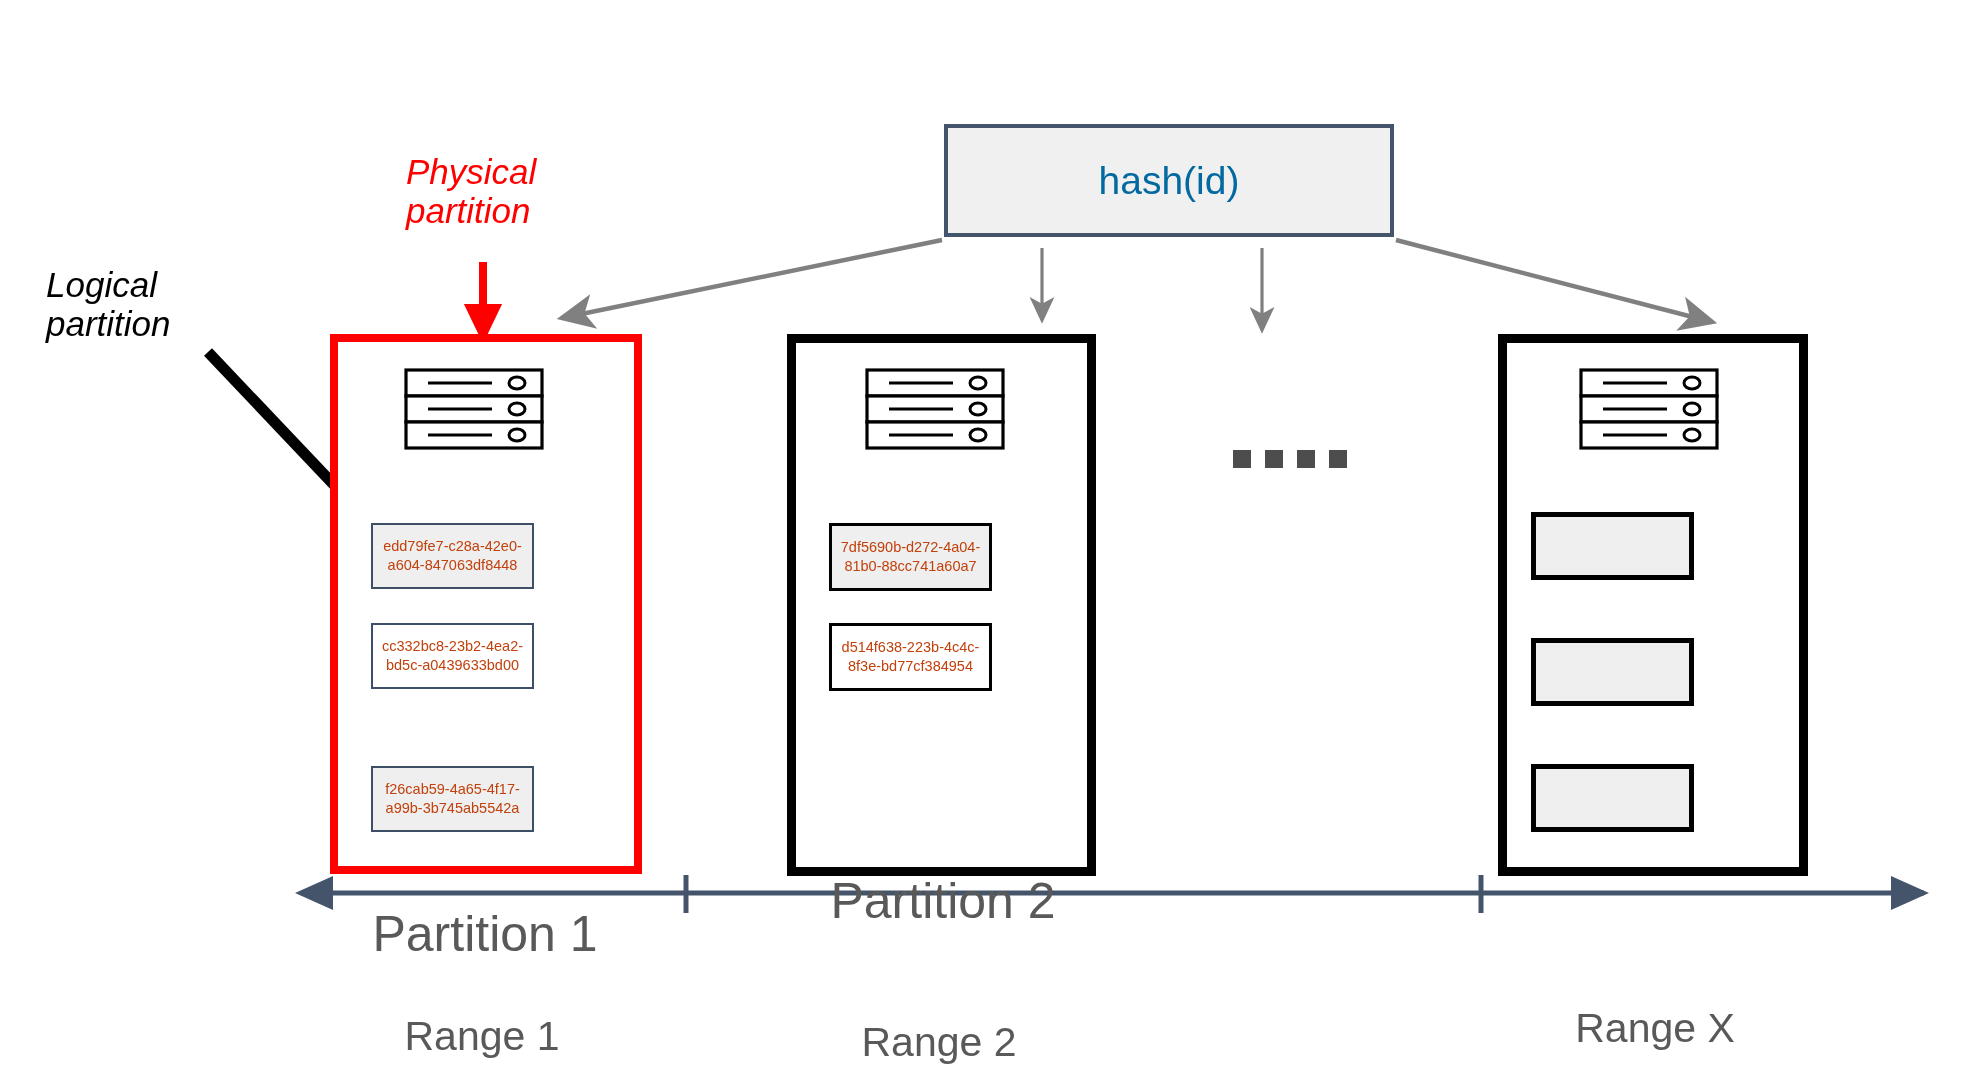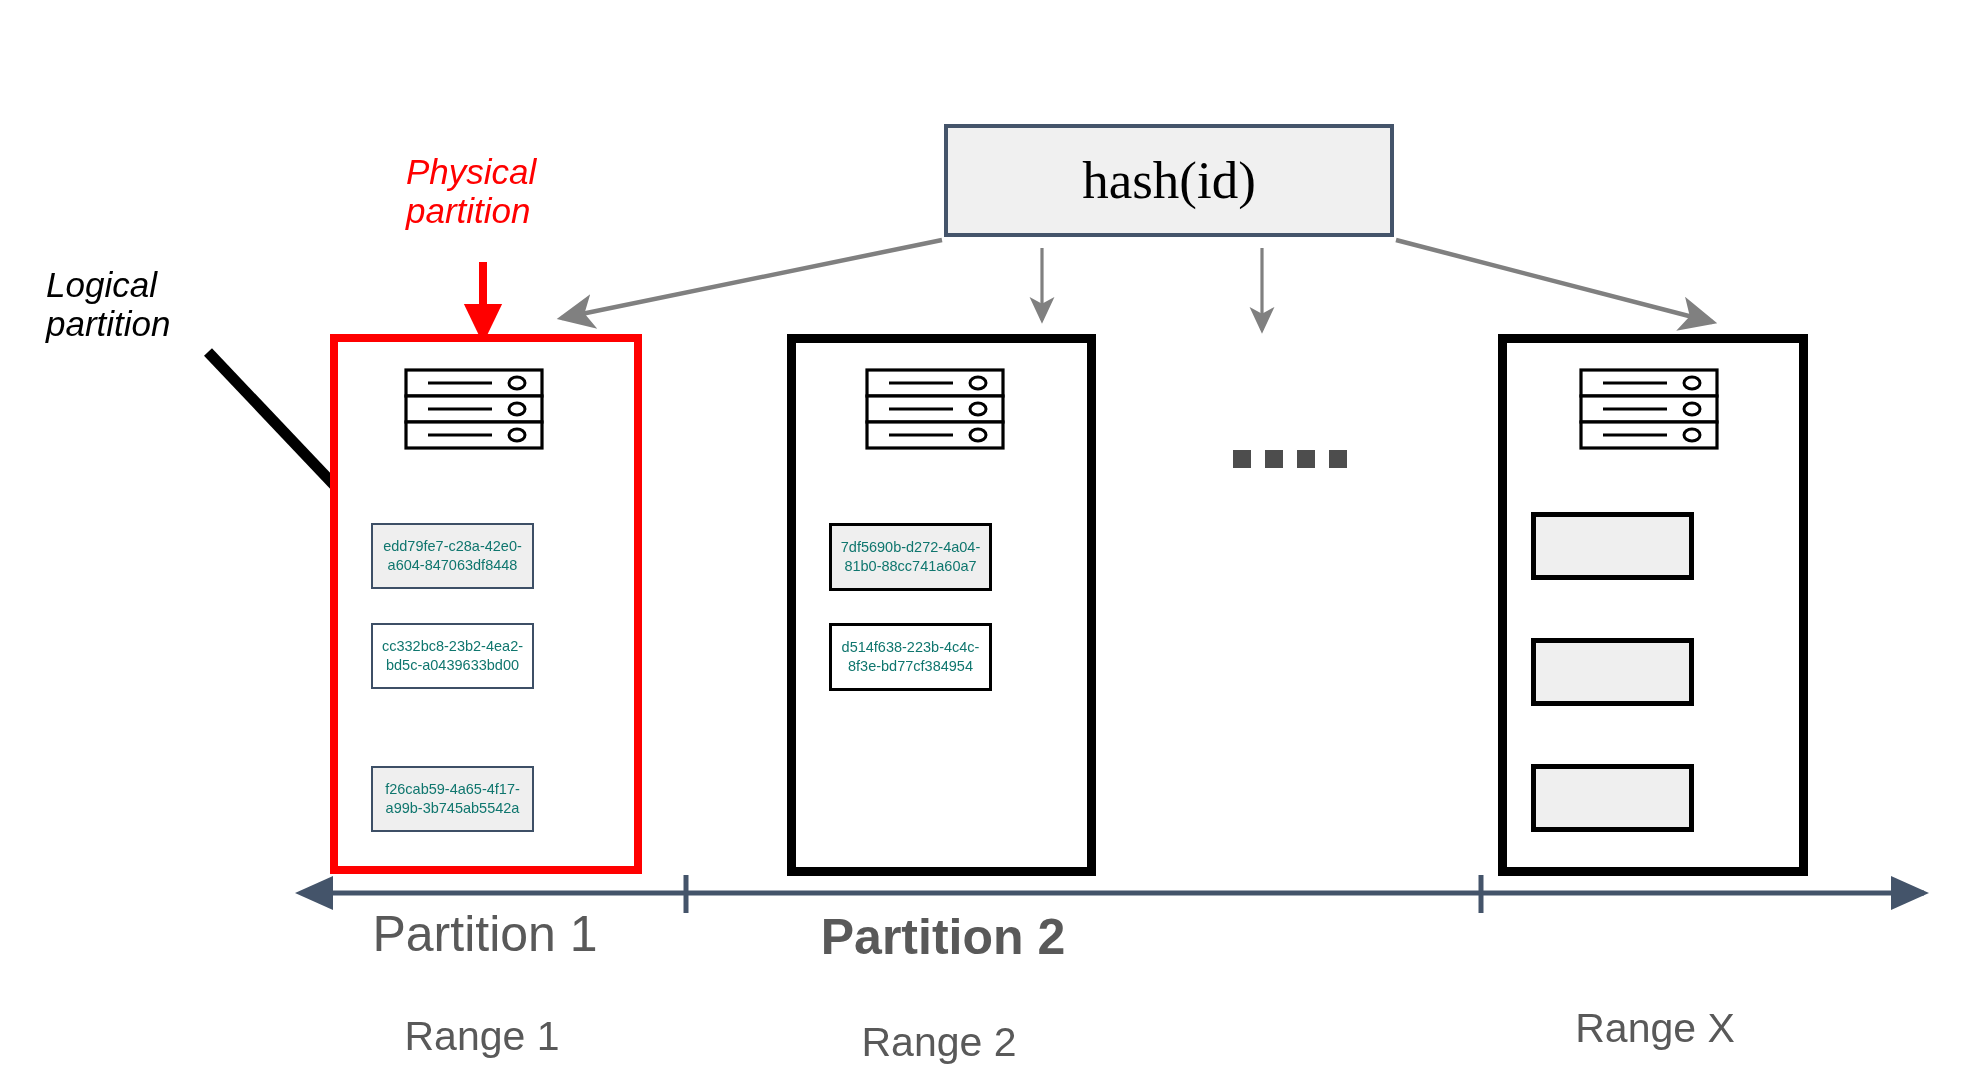--- a/index.html
+++ b/index.html
@@ -26,25 +26,24 @@
     width: 450px;
     height: 113px;
     background: #f0f0f0;
     border: 4px solid #44546a;
     box-sizing: border-box;
     display: flex;
     align-items: center;
     justify-content: center;
   }
   #hash-label {
-    color: #000000;
-    font-size: 53px;
+    color: #0369a1;
+    font-size: 39px;
     line-height: 1;
     letter-spacing: 0px;
-    font-family: Liberation Serif, serif;
   }
 
   
   .annot {
     font-size: 35px;
     line-height: 1.12;
     white-space: pre-line;
     font-style: italic;
   }
   #physical-label {
@@ -103,21 +102,21 @@
     text-align: center;
   }
   .guid-box {
     border: 2px solid #3d4f66;
     width: 163px;
     height: 66px;
   }
   .guid-text {
     font-size: 14.5px;
     line-height: 1.32;
-    color: #0f766e;
+    color: #c2410c;
     white-space: pre-line;
   }
   .fill-gray { background: #efefef; }
   .fill-white { background: #ffffff; }
 
   .guid-box-p2 {
     border: 3px solid #000000;
     width: 163px;
     height: 68px;
   }
@@ -157,21 +156,21 @@
   }
 
   
   .partition-caption {
     font-size: 50px;
     color: #595959;
     text-align: center;
     width: 330px;
   }
   #caption-1 { left: 320px; top: 905px; }
-  #caption-2 { left: 778px; top: 908px; font-weight: bold; }
+  #caption-2 { left: 778px; top: 872px; }
   #caption-n { left: 1490px; top: 916px; }
 
   .range-caption {
     font-size: 41px;
     color: #595959;
     text-align: center;
     width: 330px;
   }
   #range-1 { left: 317px; top: 1013px; }
   #range-2 { left: 774px; top: 1019px; }

